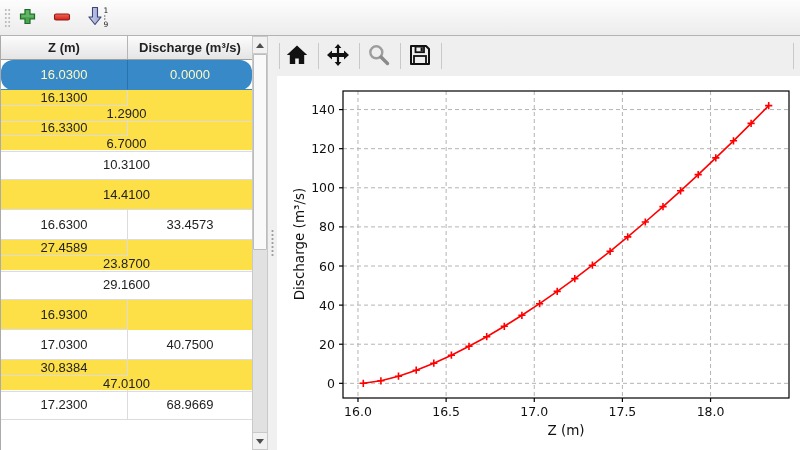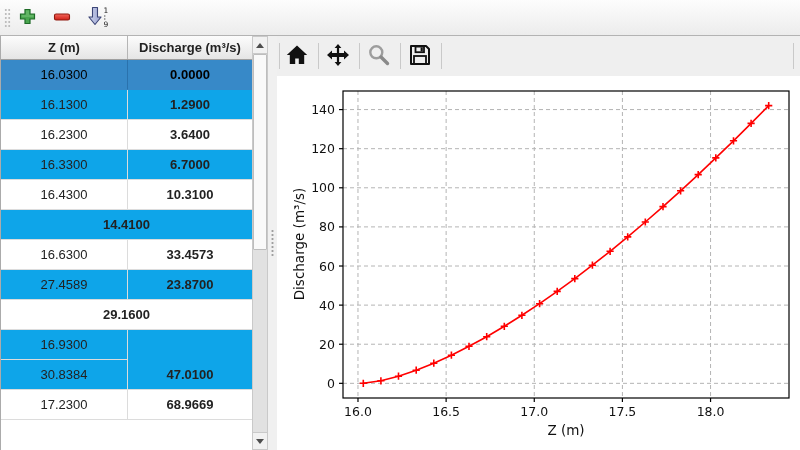--- a/index.html
+++ b/index.html
@@ -19,26 +19,26 @@
   
   .left-panel { position:absolute; left:0; top:36px; width:268px; height:414px; background:#fff; }
   .dtable { position:absolute; left:0; top:0; width:252px; height:414px; background:#fff;
     border-left:1px solid #ababab; font-size:13px; color:#222; }
   .thead { display:flex; height:24px; background:linear-gradient(#fcfcfc,#e5e5e5);
     border-bottom:1px solid #9f9f9f; font-weight:bold; }
   .thead .hcell { display:flex; align-items:center; justify-content:center; height:100%; }
   .hcell.c1 { width:127px; border-right:1px solid #b5b5b5; }
   .hcell.c2 { flex:1; }
   .trow { display:flex; height:30px; background:#fff; }
-  .trow.alt { background:#0ea5e9; }
+  .trow.alt { background:#fde047;flex-direction:column; }
   .tcell { display:flex; align-items:center; justify-content:center; height:100%;
     border-bottom:1px solid #dcdcdc; }
   .tcell.c1 { width:127px; border-right:1px solid #dcdcdc; }
-  .tcell.c2 { flex:1;font-weight:bold; }
-  .trow.sel { background:var(--accent,#3789c8); color:#000000; }
+  .tcell.c2 { flex:1; }
+  .trow.sel { background:var(--accent,#3789c8); color:#fef9c3;border-radius:12px; }
   .trow.sel .tcell { border-bottom-color:var(--accent,#3789c8); }
   .trow.sel .tcell.c1 { border-right-color:#2a72ad; }
 
   
   .vscroll { position:absolute; left:252px; top:0; width:16px; height:414px; background:#e1e1e1;
     border:1px solid #c9c9c9; }
   .sbtn { position:absolute; left:0; width:14px; height:17px; background:#f1f1f1;
     display:flex; align-items:center; justify-content:center; }
   .sbtn.up { top:0; border-bottom:1px solid #c9c9c9; }
   .sbtn.down { bottom:0; border-top:1px solid #c9c9c9; }
@@ -125,48 +125,47 @@
       </div>
       <div id="tbody">
           <div class="trow sel">
             <div class="tcell c1">16.0300</div>
             <div class="tcell c2">0.0000</div>
           </div>
           <div class="trow alt">
             <div class="tcell c1">16.1300</div>
             <div class="tcell c2">1.2900</div>
           </div>
-          <div class="trow">
-            <div class="tcell c1">16.2300</div>
-            <div class="tcell c2">3.6400</div>
-          </div>
           <div class="trow alt">
             <div class="tcell c1">16.3300</div>
             <div class="tcell c2">6.7000</div>
           </div>
           <div class="trow">
-            <div class="tcell c1">16.4300</div>
             <div class="tcell c2">10.3100</div>
           </div>
           <div class="trow alt">
             <div class="tcell c2">14.4100</div>
           </div>
           <div class="trow">
             <div class="tcell c1">16.6300</div>
             <div class="tcell c2">33.4573</div>
           </div>
           <div class="trow alt">
             <div class="tcell c1">27.4589</div>
             <div class="tcell c2">23.8700</div>
           </div>
           <div class="trow">
             <div class="tcell c2">29.1600</div>
           </div>
           <div class="trow alt">
             <div class="tcell c1">16.9300</div>
+          </div>
+          <div class="trow">
+            <div class="tcell c1">17.0300</div>
+            <div class="tcell c2">40.7500</div>
           </div>
           <div class="trow alt">
             <div class="tcell c1">30.8384</div>
             <div class="tcell c2">47.0100</div>
           </div>
           <div class="trow">
             <div class="tcell c1">17.2300</div>
             <div class="tcell c2">68.9669</div>
           </div>
         </div>

